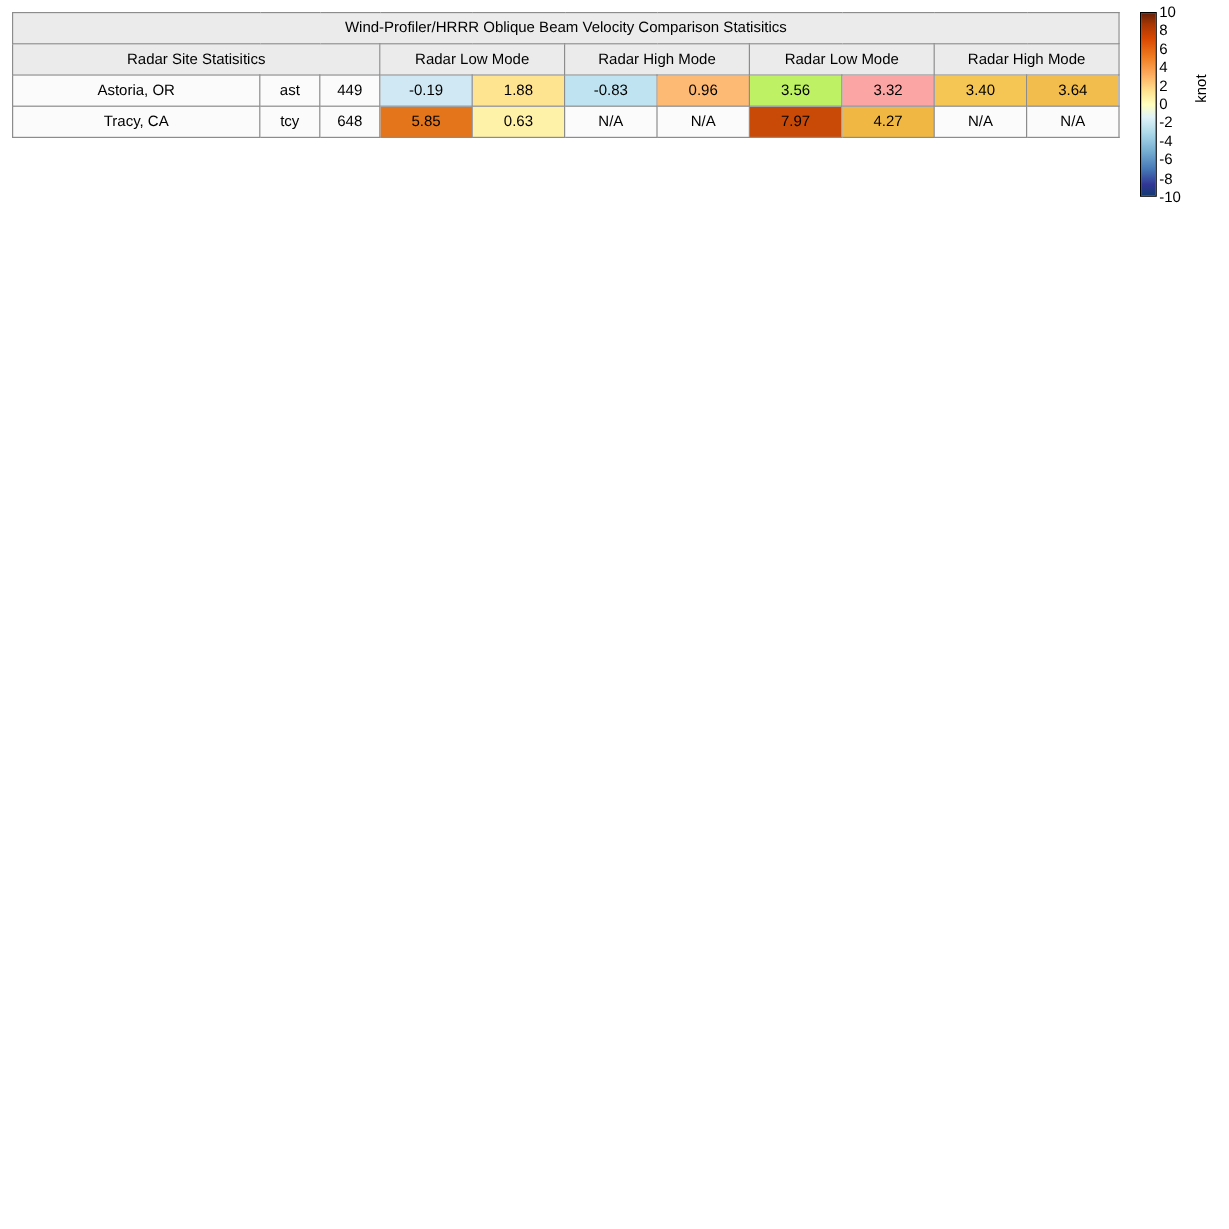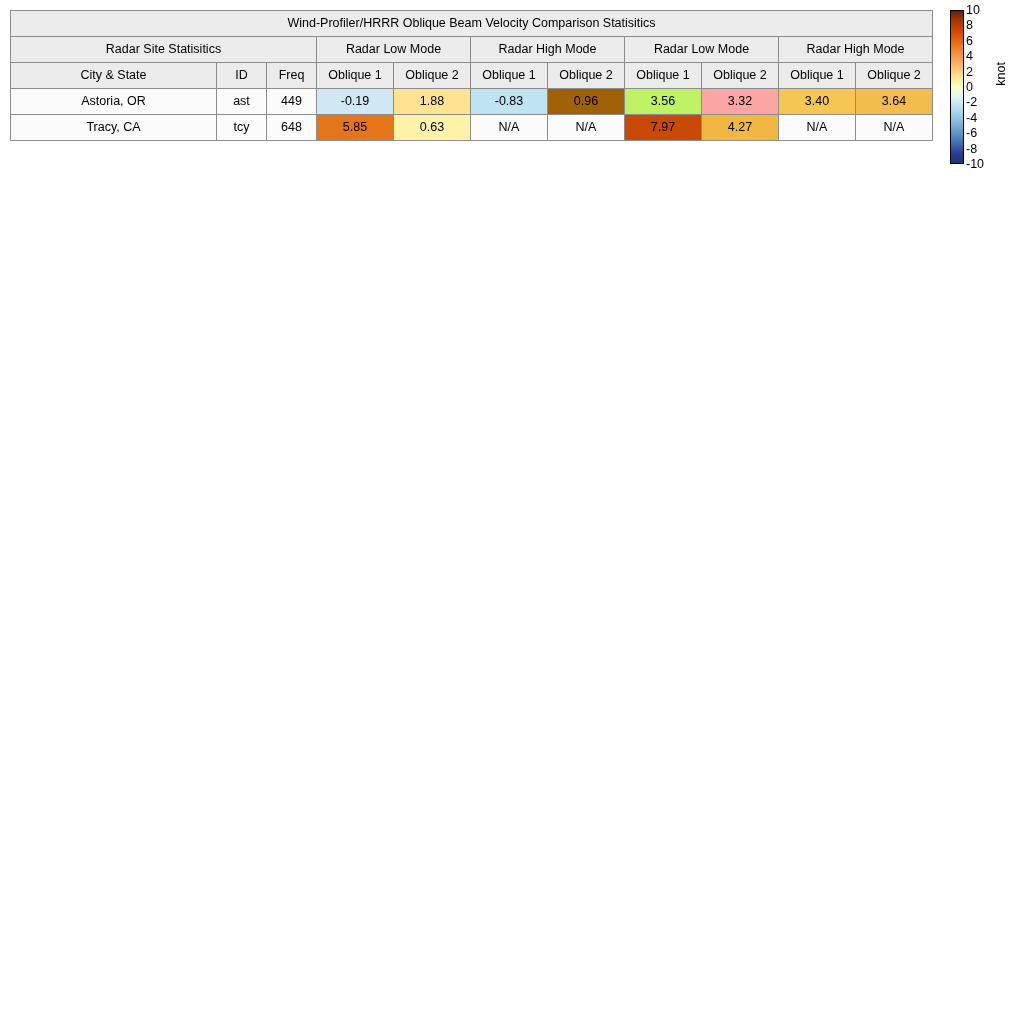--- a/index.html
+++ b/index.html
@@ -147,42 +147,29 @@
       <tr>
         <td class="title-cell" colspan="11">Wind-Profiler/HRRR Oblique Beam Velocity Comparison Statisitics</td>
       </tr>
       <tr>
         <td class="hdr" colspan="3">Radar Site Statisitics</td>
         <td class="hdr" colspan="2">Radar Low Mode</td>
         <td class="hdr" colspan="2">Radar High Mode</td>
         <td class="hdr" colspan="2">Radar Low Mode</td>
         <td class="hdr" colspan="2">Radar High Mode</td>
       </tr>
-      <tr>
-        <td class="hdr">City &amp; State</td>
-        <td class="hdr">ID</td>
-        <td class="hdr">Freq</td>
-        <td class="hdr">Oblique 1</td>
-        <td class="hdr">Oblique 2</td>
-        <td class="hdr">Oblique 1</td>
-        <td class="hdr">Oblique 2</td>
-        <td class="hdr">Oblique 1</td>
-        <td class="hdr">Oblique 2</td>
-        <td class="hdr">Oblique 1</td>
-        <td class="hdr">Oblique 2</td>
-      </tr>
 
       <tr>
         <td class="namecell">Astoria, OR</td>
         <td class="datacell">ast</td>
         <td class="datacell">449</td>
         <td style="background-color: rgb(207, 232, 243);">-0.19</td>
         <td style="background-color: rgb(254, 227, 145);">1.88</td>
         <td style="background-color: rgb(191, 227, 240);">-0.83</td>
-        <td style="background-color: #a16207;">0.96</td>
+        <td style="background-color: #fdba74;">0.96</td>
         <td style="background-color: #bef264;">3.56</td>
         <td style="background-color: #fca5a5;">3.32</td>
         <td style="background-color: rgb(245, 198, 84);">3.40</td>
         <td style="background-color: rgb(242, 189, 76);">3.64</td>
       </tr>
 
       <tr>
         <td class="namecell">Tracy, CA</td>
         <td class="datacell">tcy</td>
         <td class="datacell">648</td>

